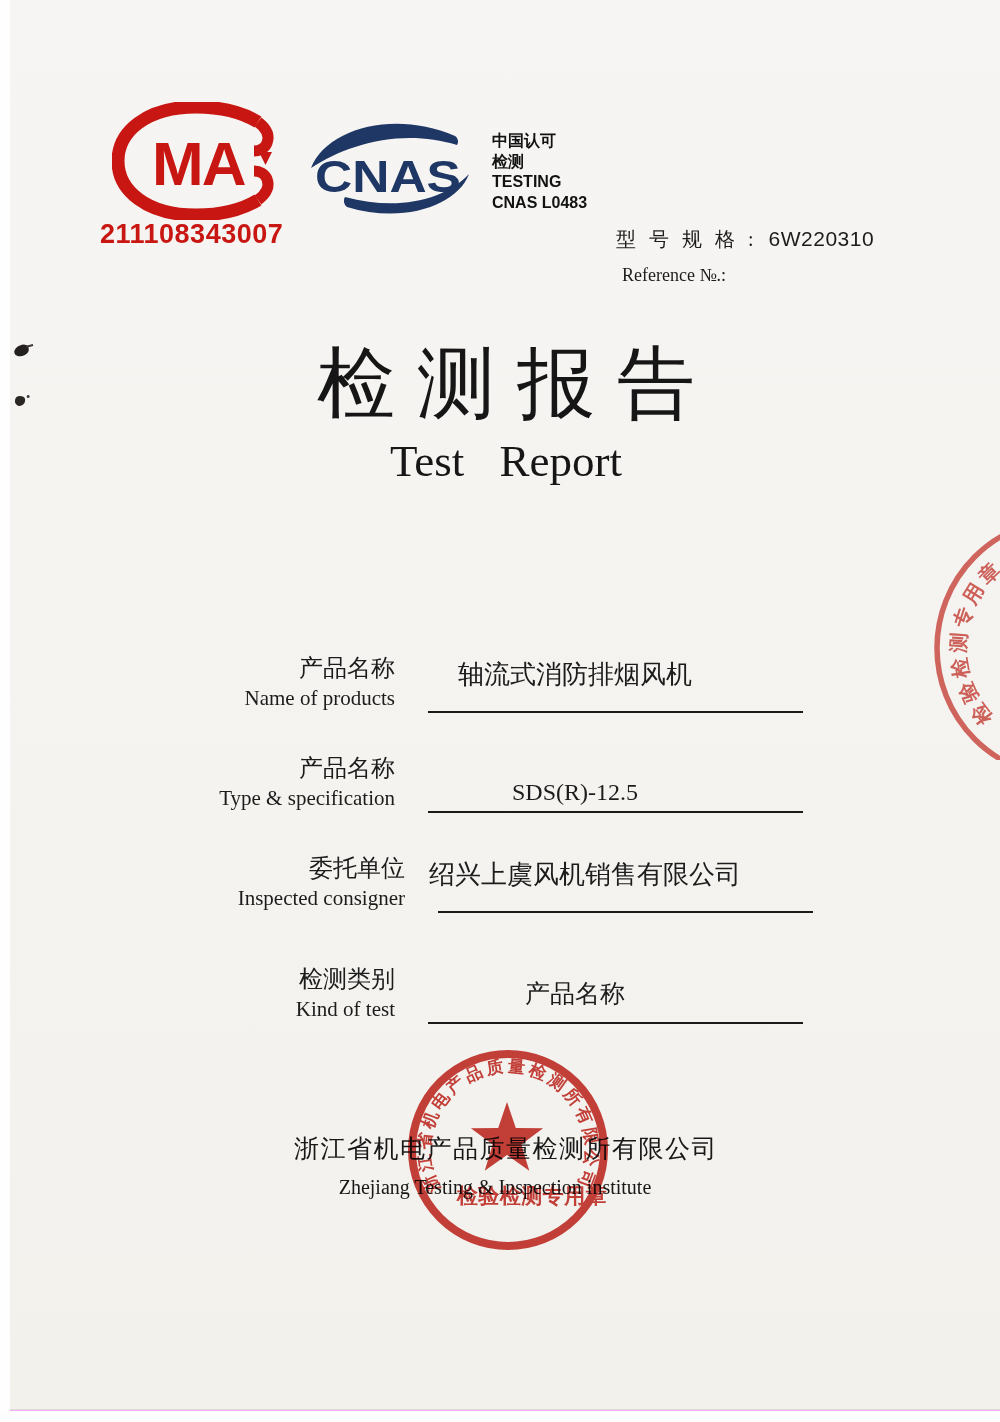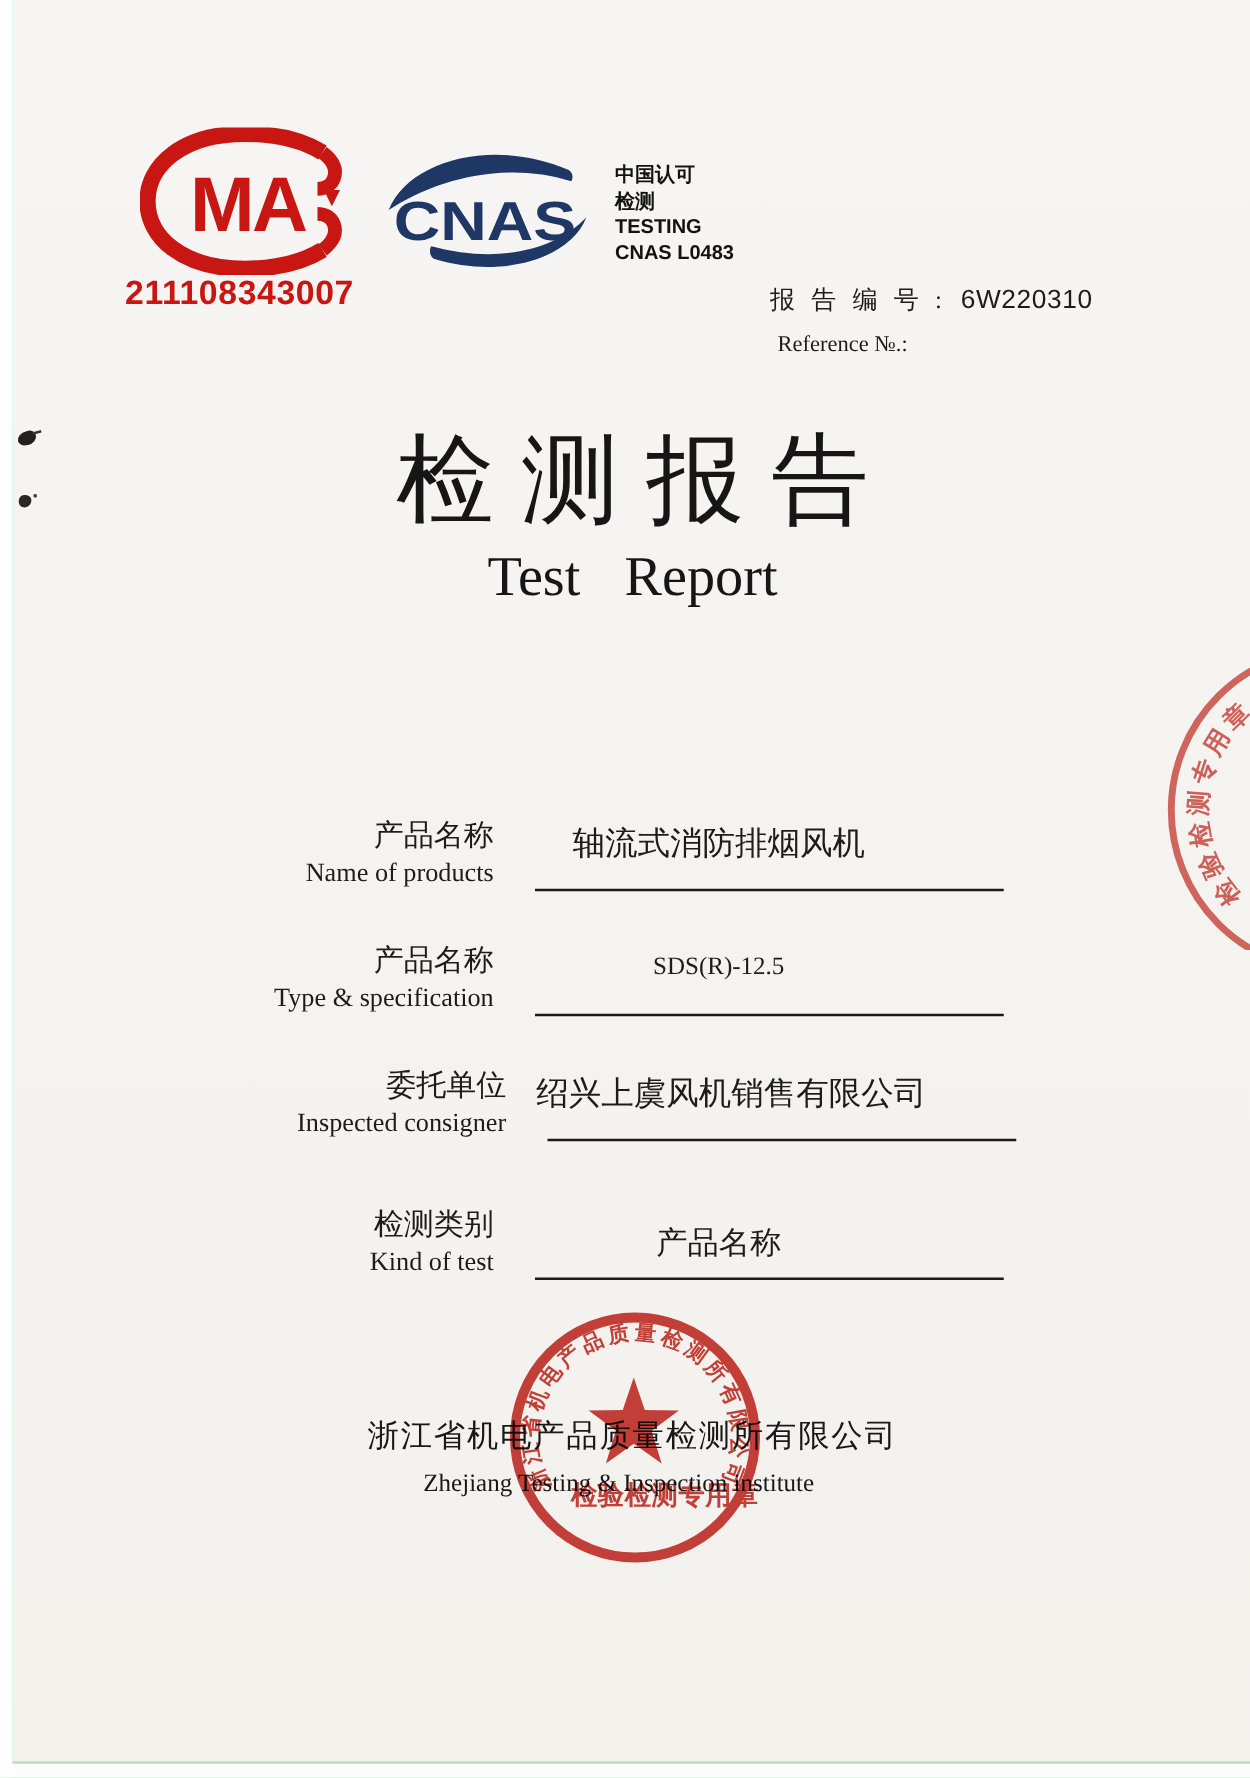--- a/index.html
+++ b/index.html
@@ -1,19 +1,19 @@
 <!DOCTYPE html>
 <html><head>
 <meta charset="utf-8">
 <style>
   * { margin:0; padding:0; box-sizing:border-box; }
   html,body { background:#ffffff; }
   .page {
     position:relative; width:1000px; height:1422px; overflow:hidden;
-    background:#86efac;
+    background:#f0abfc;
     font-family:"Liberation Serif","DejaVu Serif",serif;
     color:#1c1c1c;
   }
   .paper {
     position:absolute; left:10px; top:0; width:990px; height:1410px;
     background:linear-gradient(180deg,#f6f5f3 0%, #f4f3f0 55%, #f2f1ec 100%);
     border-bottom:1px solid #dedcd7;
   }
   .abs { position:absolute; }
 
@@ -46,21 +46,21 @@
     left:0; top:436px; width:1012px; text-align:center;
     font-size:45px; line-height:50px; word-spacing:24px; color:#161616;
   }
 
   
   .field { left:0; width:1000px; height:60px; position:absolute; }
   .field .label-cn { position:absolute; right:605px; bottom:29px; font-size:24px; white-space:nowrap; }
   .field .label-en { position:absolute; right:605px; bottom:2px;  font-size:21px; white-space:nowrap; }
   .field .underline { position:absolute; left:428px; width:375px; bottom:0; height:0; border-bottom:2px solid #1a1a1a; }
   .field .value { position:absolute; left:355px; width:440px; bottom:21px; text-align:center; font-size:26px; white-space:nowrap; }
-  .field.f2 .value { font-size:20px; bottom:28px;margin-top:12px; }
+  .field.f2 .value { font-size:24px; bottom:7px;margin-top:12px; }
   .field.f4 .value { font-size:25px; bottom:14px; }
 
   
   .company-cn {
     left:0; top:1132px; width:1012px; text-align:center;
     font-size:25px; letter-spacing:1.5px; color:#181818;
   }
   .company-en { left:0; top:1176px; width:990px; text-align:center; font-size:20px; line-height:22px; color:#181818; }
 
   
@@ -99,21 +99,21 @@
     <text x="8" y="78" font-family="Liberation Sans, DejaVu Sans, sans-serif" font-weight="bold" font-size="44" fill="#1e3765" textLength="146" lengthAdjust="spacingAndGlyphs">CNAS</text>
   </svg>
   <div class="abs cnas-lines">
     <div>中国认可</div>
     <div>检测</div>
     <div>TESTING</div>
     <div>CNAS L0483</div>
   </div>
 
   <div class="abs report-no">
-    <span class="cn">报告编号:</span><span class="val">6W220310</span>
+    <span class="cn">型号规格:</span><span class="val">6W220310</span>
   </div>
   <div class="abs reference">Reference №.:</div>
 
   <div class="abs title-cn">检测报告</div>
   <div class="abs title-en">Test Report</div>
 
   <div class="field" style="top:653px;">
     <div class="label-cn">产品名称</div>
     <div class="label-en">Name of products</div>
     <div class="value">轴流式消防排烟风机</div>

